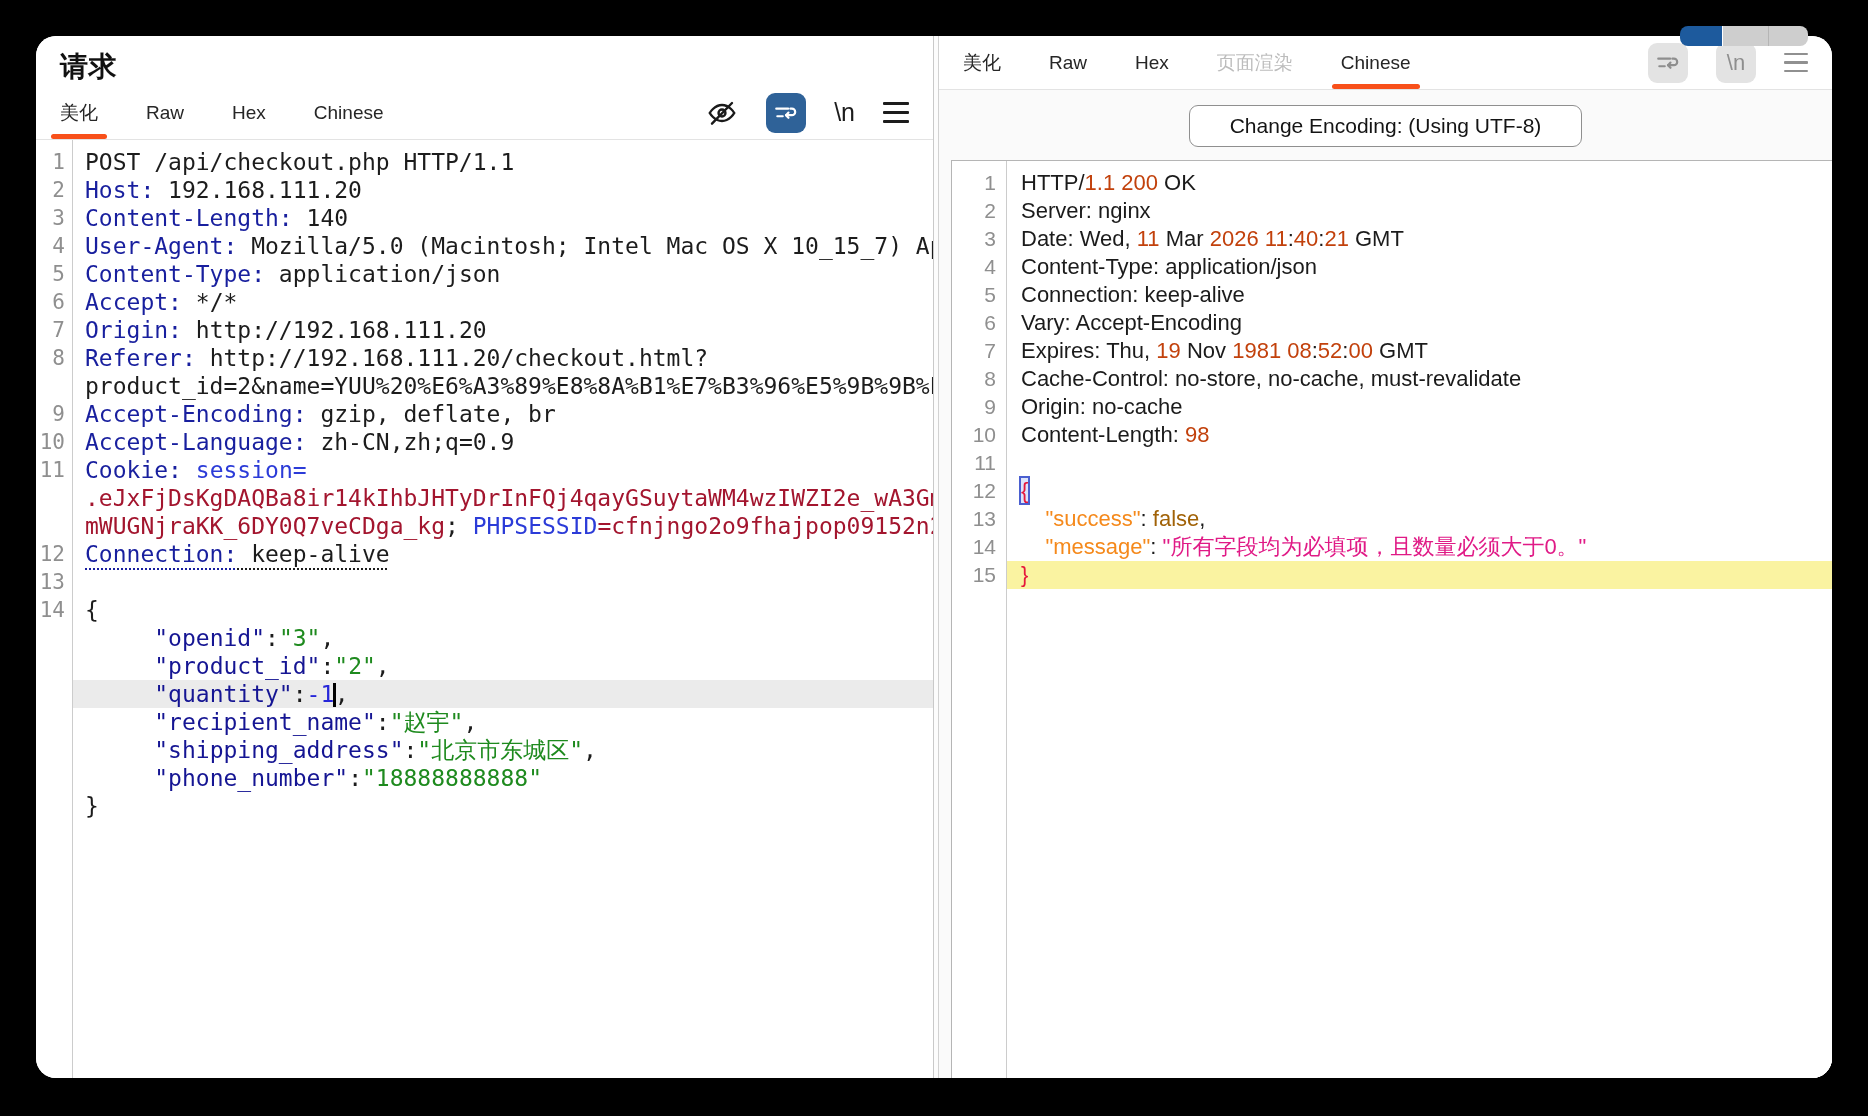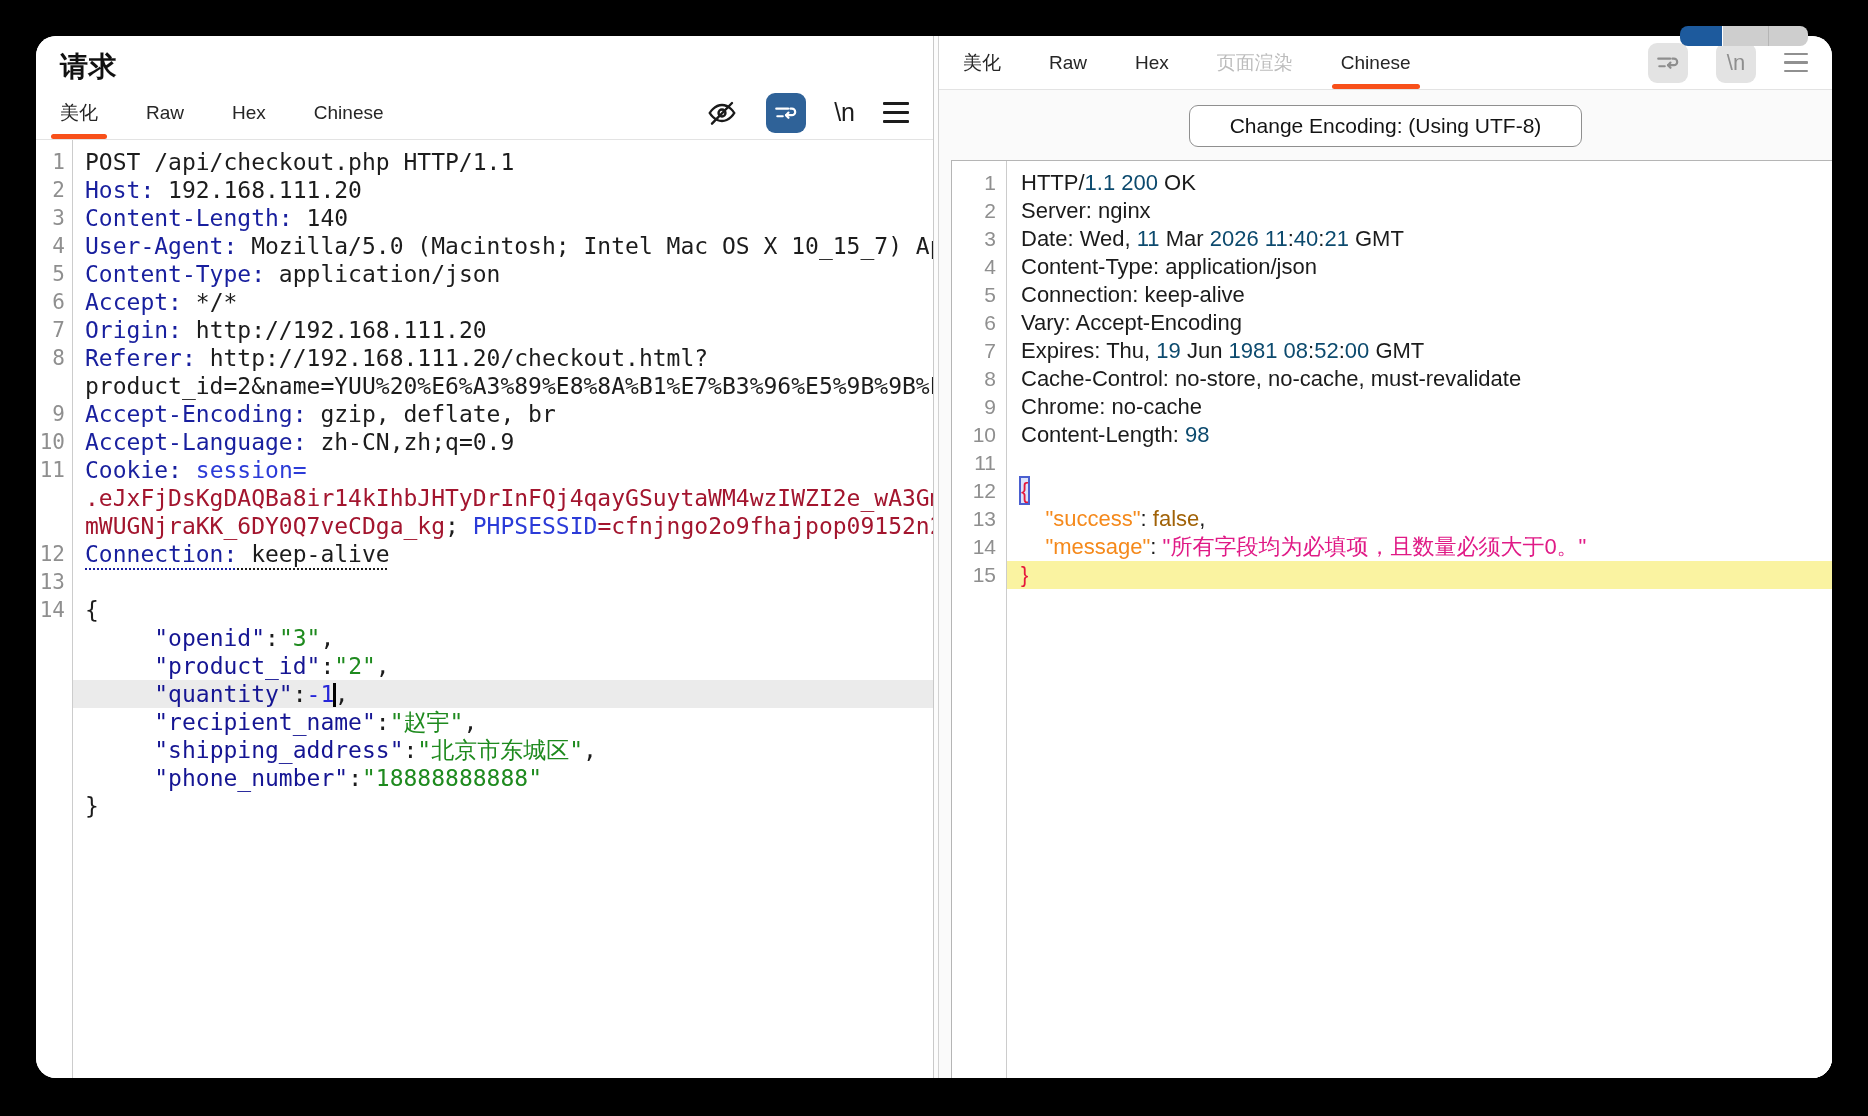--- a/index.html
+++ b/index.html
@@ -61,21 +61,21 @@
   .enc-btn { background:#fff; border:1.5px solid #8f8f8f; border-radius:9px; padding:8px 40px; font-size:21px; color:#141414; font-family:"Liberation Sans",sans-serif; }
 
   .resp-box { flex:1; margin-left:12px; background:#fff; border-top:1px solid #b5b5b5; border-left:1px solid #b5b5b5;
     position:relative; padding-top:8px; font-size:22px; line-height:28px; overflow:hidden; }
   .resp-box::before { content:""; position:absolute; left:54px; top:0; bottom:0; border-left:1px solid #ccc; }
   .resp-box .ln { width:54px; padding-right:10px; font-size:21px; }
   .resp-box .cc { padding-left:15px; }
 
   
   .c-t { color:#1b1b1b; }
-  .c-p { color:#0c4a6e; }
+  .c-p { color:#c2410c; }
   .c-o { color:#f5891b; }
   .c-m { color:#e01a86; }
   .c-f { color:#a16207; }
   .c-br { color:#e6173c; }
   .c-brm { color:#e6173c; outline:2px solid #4a5fd0; outline-offset:0px; background:#dce4fb; }
 
   
   .seg-ctl { position:absolute; left:1680px; top:26px; width:128px; height:20px; border-radius:8px; overflow:hidden; display:flex; }
   .seg-ctl .seg-a { width:42px; background:#1d5a9d; }
   .seg-ctl .seg-b { flex:1; background:#cecece; border-left:1px solid #fff; }
@@ -299,29 +299,29 @@
             <div class="crow">
               <span class="ln">5</span>
               <span class="cc"><span class="c-t">Connection: keep-alive</span></span>
             </div>
             <div class="crow">
               <span class="ln">6</span>
               <span class="cc"><span class="c-t">Vary: Accept-Encoding</span></span>
             </div>
             <div class="crow">
               <span class="ln">7</span>
-              <span class="cc"><span class="c-t">Expires: Thu, </span><span class="c-p">19</span><span class="c-t"> Jun </span><span class="c-p">1981</span><span class="c-t"> </span><span class="c-p">08</span><span class="c-t">:</span><span class="c-p">52</span><span class="c-t">:</span><span class="c-p">00</span><span class="c-t"> GMT</span></span>
+              <span class="cc"><span class="c-t">Expires: Thu, </span><span class="c-p">19</span><span class="c-t"> Nov </span><span class="c-p">1981</span><span class="c-t"> </span><span class="c-p">08</span><span class="c-t">:</span><span class="c-p">52</span><span class="c-t">:</span><span class="c-p">00</span><span class="c-t"> GMT</span></span>
             </div>
             <div class="crow">
               <span class="ln">8</span>
               <span class="cc"><span class="c-t">Cache-Control: no-store, no-cache, must-revalidate</span></span>
             </div>
             <div class="crow">
               <span class="ln">9</span>
-              <span class="cc"><span class="c-t">Chrome: no-cache</span></span>
+              <span class="cc"><span class="c-t">Origin: no-cache</span></span>
             </div>
             <div class="crow">
               <span class="ln">10</span>
               <span class="cc"><span class="c-t">Content-Length: </span><span class="c-p">98</span></span>
             </div>
             <div class="crow">
               <span class="ln">11</span>
               <span class="cc">​</span>
             </div>
             <div class="crow">

